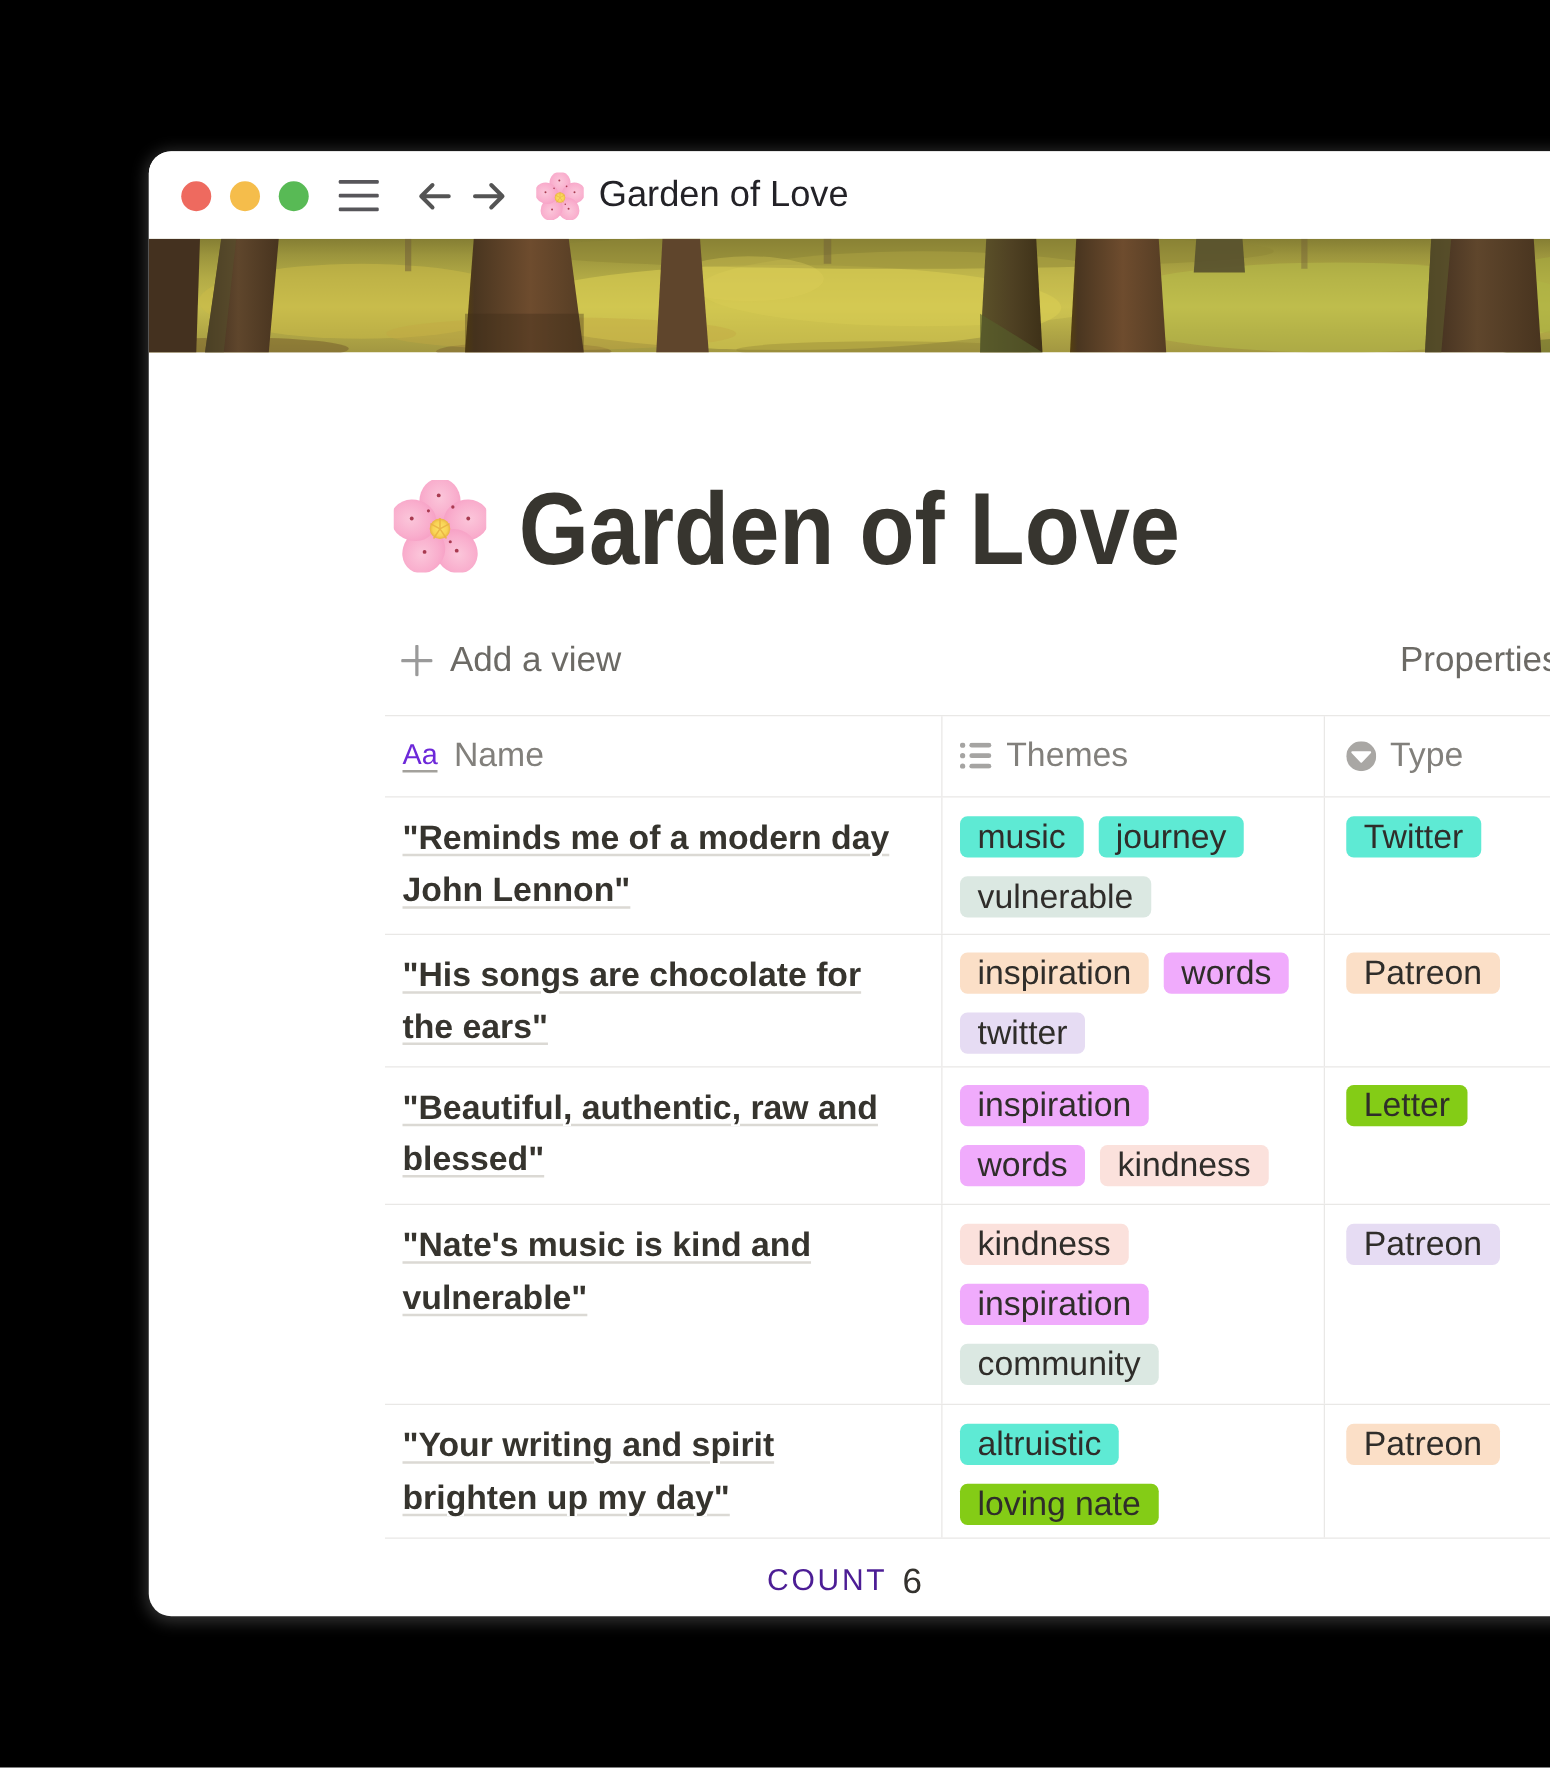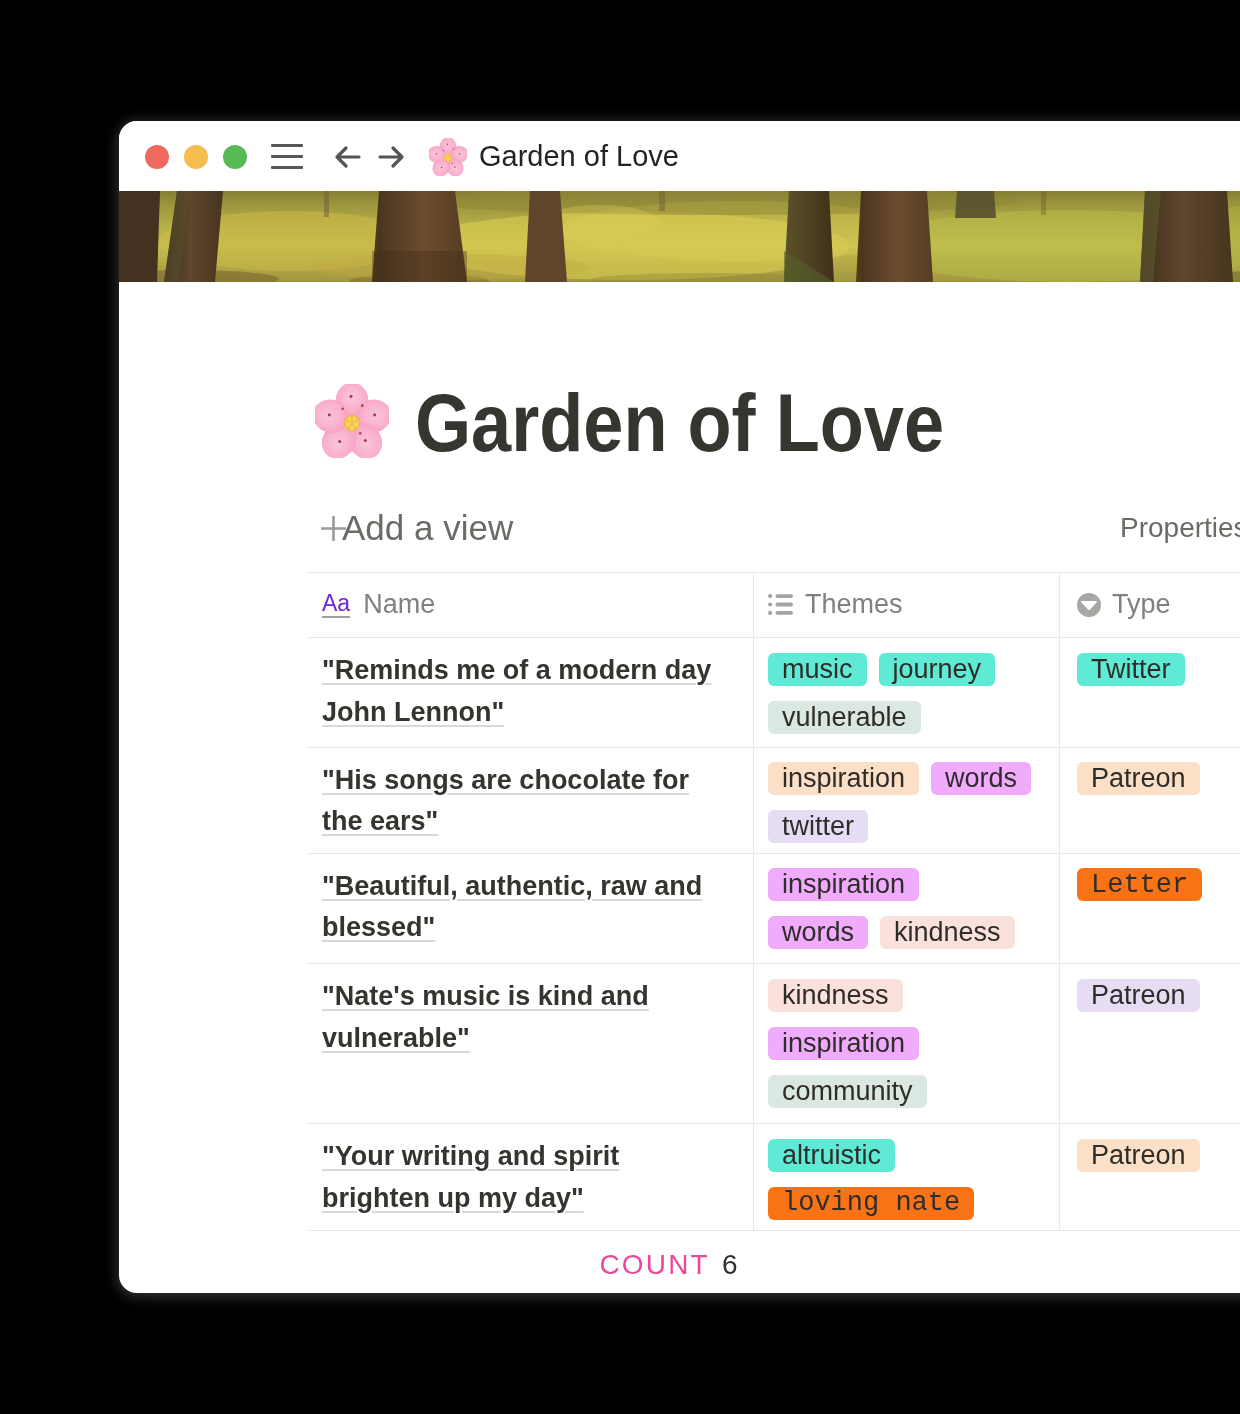--- a/index.html
+++ b/index.html
@@ -11,21 +11,21 @@
   .d2{left:65px;background:#F5BD4B;}
   .d3{left:104px;background:#58BA55;}
   .burger{position:absolute;left:152px;top:23.4px;}
   .burger div{width:31.5px;height:3.1px;background:#57565a;border-radius:1px;margin-bottom:7.9px;}
   .tbicon{position:absolute;top:22px;}
   .tbtitle{position:absolute;left:360px;top:17px;font-size:29px;line-height:36px;color:#232227;}
   .tbemoji{position:absolute;left:310px;top:17px;}
   .cover{position:absolute;left:0;top:70px;width:1261px;height:91px;}
   .pgemoji{position:absolute;left:196px;top:263px;}
   .bigtitle{position:absolute;left:294px;top:268px;}
-  .addview{position:absolute;left:223px;top:390px;font-size:35px;line-height:34px;color:#6c6a65;}
+  .addview{position:absolute;left:241px;top:390px;font-size:28px;line-height:34px;color:#6c6a65;}
   .plus{position:absolute;left:202px;top:395px;}
   .props{position:absolute;left:1001px;top:390px;font-size:28px;line-height:34px;color:#6c6a65;}
   .table{position:absolute;left:189px;top:450.5px;width:1072px;}
   .trow{display:flex;border-top:1px solid #e9e8e6;box-sizing:border-box;}
   .c1{width:445.5px;box-sizing:border-box;border-right:1px solid #e9e8e6;padding:12px 16px 0 14px;}
   .c2{width:306.5px;box-sizing:border-box;border-right:1px solid #e9e8e6;padding:14.6px 8px 0 14.5px;}
   .c3{flex:1;box-sizing:border-box;padding:14.6px 8px 0 17px;}
   .hdr{height:65.5px;align-items:center;color:#82807c;font-size:27px;}
   .hdr .c1,.hdr .c2,.hdr .c3{padding-top:0;display:flex;align-items:center;height:100%;}
   .aa{font-size:23px;color:#6d28d9;border-bottom:2px solid #a3a19c;line-height:1;padding-bottom:1px;margin-right:13px;font-weight:400;letter-spacing:0px;}
@@ -34,29 +34,29 @@
   .name span{text-decoration:underline;text-decoration-color:#dbd9d4;text-decoration-thickness:2px;text-underline-offset:4px;}
   .pills{display:flex;flex-wrap:wrap;align-content:flex-start;}
   .pill{display:inline-flex;align-items:center;height:33px;border-radius:6px;padding:0 14px;font-size:27px;color:#2f2d2a;margin:0 12px 15px 0;white-space:nowrap;}
   .brown{background:#5eead4;text-align:center;}
   .pink{background:#5eead4;}
   .teal{background:#DBE8E2;}
   .orange{background:#FBDFC7;}
   .blue{background:#f0abfc;}
   .purple{background:#E6DCF3;}
   .red{background:#FBE1DC;}
-  .yellow{background:#f97316;font-family:Liberation Mono, monospace;}
+  .yellow{background:#84cc16;}
   .r1{height:109.5px;}
   .r2{height:106px;}
   .r3{height:110.5px;}
   .r4{height:160px;}
   .r5{height:107px;}
   .foot{height:62px;border-top:1px solid #e9e8e6;display:flex;}
   .footc{width:445.5px;box-sizing:border-box;padding:6px 16px 0 0;display:flex;justify-content:flex-end;align-items:center;}
-  .cl{font-size:28px;letter-spacing:2.2px;color:#ec4899;}
+  .cl{font-size:24px;letter-spacing:2.2px;color:#4c1d95;}
   .cn{font-size:28px;color:#34322e;margin-left:12px;}
 </style>
 </head>
 <body>
 <div class="win">
   <div class="tb">
     <div class="dot d1"></div>
       <div class="dot d2"></div>
       <div class="dot d3"></div>
     <div class="burger">

